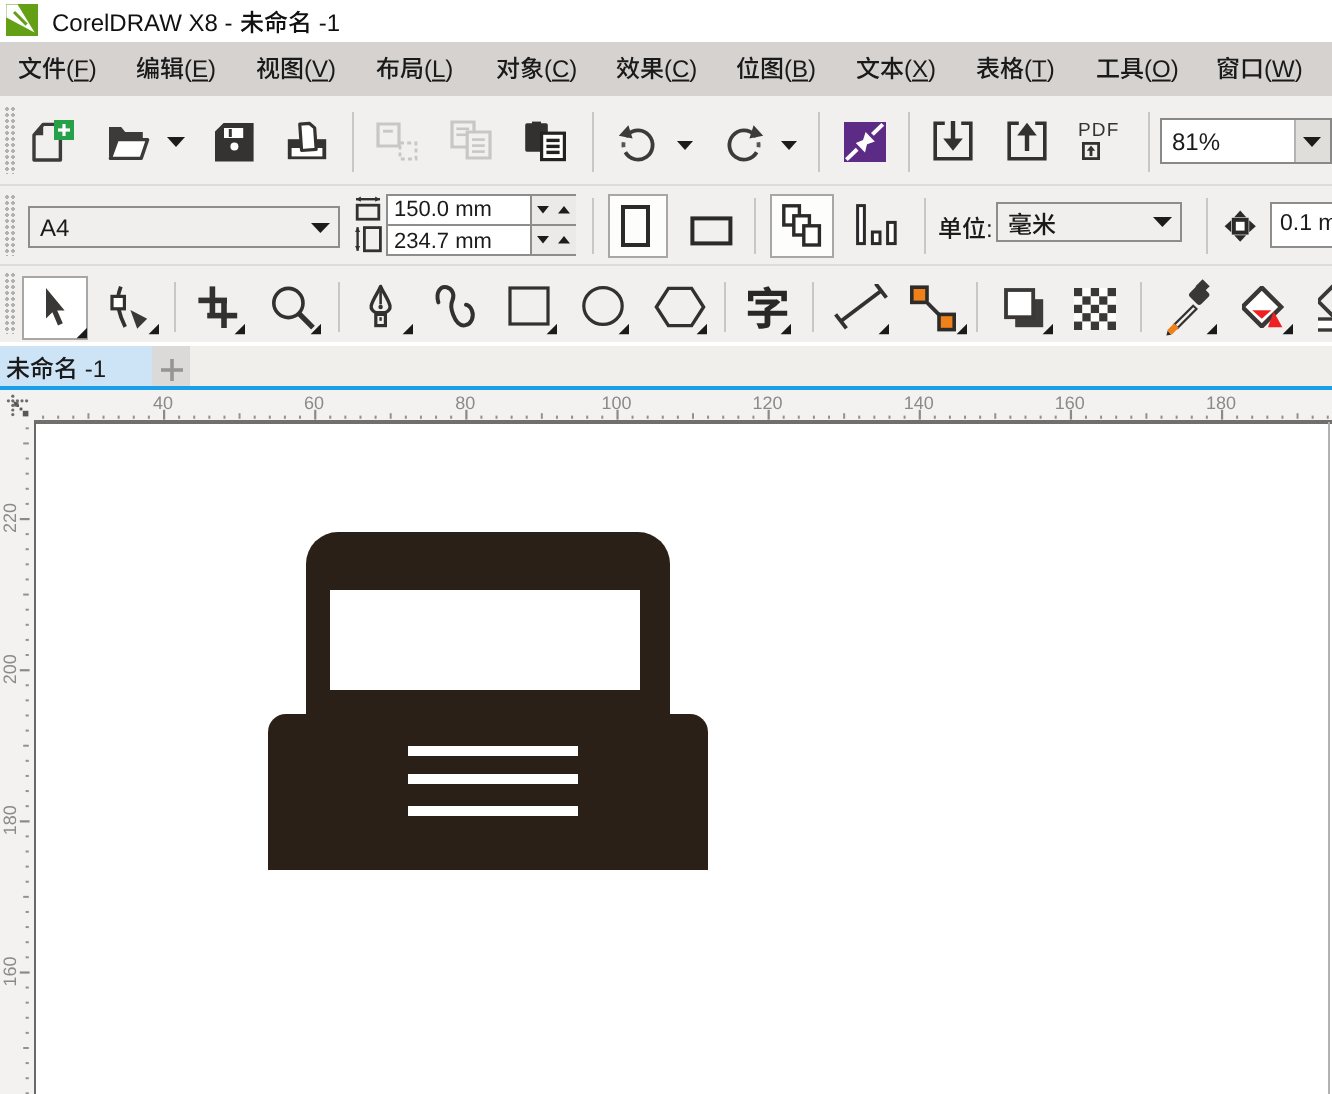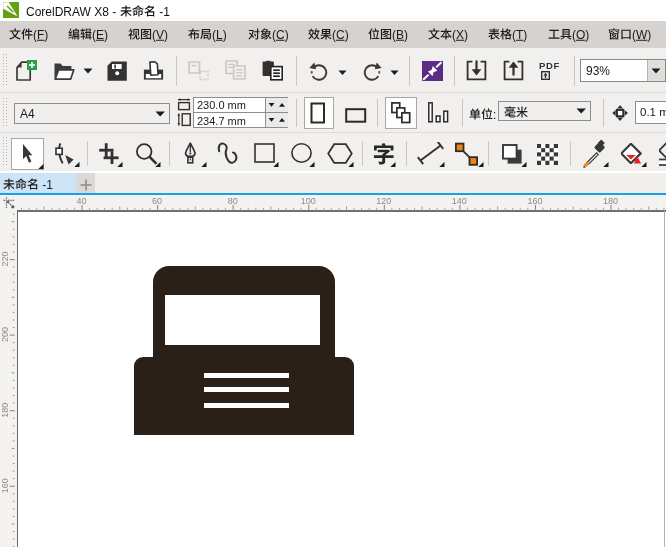--- a/index.html
+++ b/index.html
@@ -224,29 +224,29 @@
 <svg style="position:absolute;left:466px;top:60px" width="21" height="21" viewBox="0 0 21 21">
       <path d="M6.4,1.6 H1.6 V19.4 H19.4 V1.6 H14.6" fill="none" stroke="#333130" stroke-width="1.8"></path>
       <line x1="10.5" y1="0.5" x2="10.5" y2="10.5" stroke="#333130" stroke-width="2.2"></line>
       <polygon points="5.6,9.2 15.4,9.2 10.5,15.4" fill="#333130"></polygon>
     </svg>
 <svg style="position:absolute;left:502.5px;top:60px" width="21" height="21" viewBox="0 0 21 21">
       <path d="M6.4,1.6 H1.6 V19.4 H19.4 V1.6 H14.6" fill="none" stroke="#333130" stroke-width="1.8"></path>
       <line x1="10.5" y1="15.5" x2="10.5" y2="6" stroke="#333130" stroke-width="2.2"></line>
       <polygon points="5.6,7.8 15.4,7.8 10.5,1.4" fill="#333130"></polygon>
     </svg>
-<div class="abs" style="left:539px;top:60px;width:28px;height:10px;font-family:'Liberation Sans',sans-serif;font-size:9.5px;font-weight:bold;color:#333;letter-spacing:0.6px">PDF</div>
+<div class="abs" style="left:539px;top:60px;width:28px;height:10px;font-family:'Liberation Sans',sans-serif;font-size:9.5px;font-weight:normal;color:#333;letter-spacing:0.6px">PDF</div>
 <svg style="position:absolute;left:541px;top:70.5px" width="9" height="9" viewBox="0 0 9 9">
       <rect x="0.7" y="0.7" width="7.6" height="7.6" fill="none" stroke="#333130" stroke-width="1.4"></rect>
       <polygon points="2.4,4.4 6.6,4.4 4.5,1.8" fill="#333130"></polygon>
       <line x1="4.5" y1="4" x2="4.5" y2="7" stroke="#333130" stroke-width="1.4"></line>
     </svg>
 <div class="abs" style="left:574px;top:56px;width:1px;height:30px;background:#c9c7c5"></div>
 <div class="abs" style="left:580px;top:59px;width:86px;height:23px;background:#fff;border:1px solid #8a8886"></div>
-<div class="abs" style="left:586px;top:64px;font-size:12px;color:#1a1a1a">93%</div>
+<div class="abs" style="left:586px;top:64px;font-size:12px;color:#1a1a1a">81%</div>
 <div class="abs" style="left:647px;top:60px;width:18px;height:21px;background:#e0deda;border-left:1px solid #b5b3b1"></div>
 <svg style="position:absolute;left:650px;top:68px" width="12" height="7" viewBox="0 0 12 7">
       <polygon points="1.5,0.5 10.5,0.5 6,5.5" fill="#1c1c1c"></polygon>
     </svg>
 <div class="abs" style="left:14px;top:102.5px;width:155.5px;height:21.5px;background:#f0efed;border:1px solid #8f8d8b"></div>
 <div class="abs" style="left:20px;top:107px;font-size:12px;color:#1a1a1a">A4</div>
 <svg style="position:absolute;left:155px;top:111px" width="11" height="6" viewBox="0 0 11 6">
       <polygon points="0.5,0.5 10,0.5 5.2,5.5" fill="#1c1c1c"></polygon>
     </svg>
 <svg style="position:absolute;left:177px;top:97.5px" width="14" height="13" viewBox="0 0 14 13">
@@ -259,21 +259,21 @@
       <line x1="1.8" y1="0.6" x2="1.8" y2="12.4" stroke="#333130" stroke-width="1.2"></line>
       <polygon points="1.8,0.6 0.5,3 3.1,3" fill="#333130"></polygon>
       <polygon points="1.8,12.4 0.5,10 3.1,10" fill="#333130"></polygon>
       <rect x="5.2" y="0.8" width="8" height="11.6" fill="none" stroke="#333130" stroke-width="1.4"></rect>
     </svg>
 <div class="abs" style="left:192.5px;top:96.5px;width:95.5px;height:31.5px;background:#fff;border:1px solid #8f8d8b"></div>
 <div class="abs" style="left:192.5px;top:111.8px;width:95.5px;height:1px;background:#8f8d8b"></div>
 <div class="abs" style="left:264.5px;top:96.5px;width:1px;height:31.5px;background:#8f8d8b"></div>
 <div class="abs" style="left:265.5px;top:97.5px;width:22px;height:14.3px;background:#eceae8"></div>
 <div class="abs" style="left:265.5px;top:112.8px;width:22px;height:14.2px;background:#eceae8"></div>
-<div class="abs" style="left:197px;top:99px;font-size:11px;color:#1a1a1a">230.0 mm</div>
+<div class="abs" style="left:197px;top:99px;font-size:11px;color:#1a1a1a">150.0 mm</div>
 <div class="abs" style="left:197px;top:114.5px;font-size:11px;color:#1a1a1a">234.7 mm</div>
 <svg style="position:absolute;left:267.5px;top:102px" width="18" height="6" viewBox="0 0 18 6">
       <polygon points="0.5,1 6.5,1 3.5,4.8" fill="#1c1c1c"></polygon>
       <polygon points="11,4.8 17,4.8 14,1" fill="#1c1c1c"></polygon>
     </svg>
 <svg style="position:absolute;left:267.5px;top:117.3px" width="18" height="6" viewBox="0 0 18 6">
       <polygon points="0.5,1 6.5,1 3.5,4.8" fill="#1c1c1c"></polygon>
       <polygon points="11,4.8 17,4.8 14,1" fill="#1c1c1c"></polygon>
     </svg>
 <div class="abs" style="left:296px;top:99px;width:1px;height:28px;background:#c9c7c5"></div>

